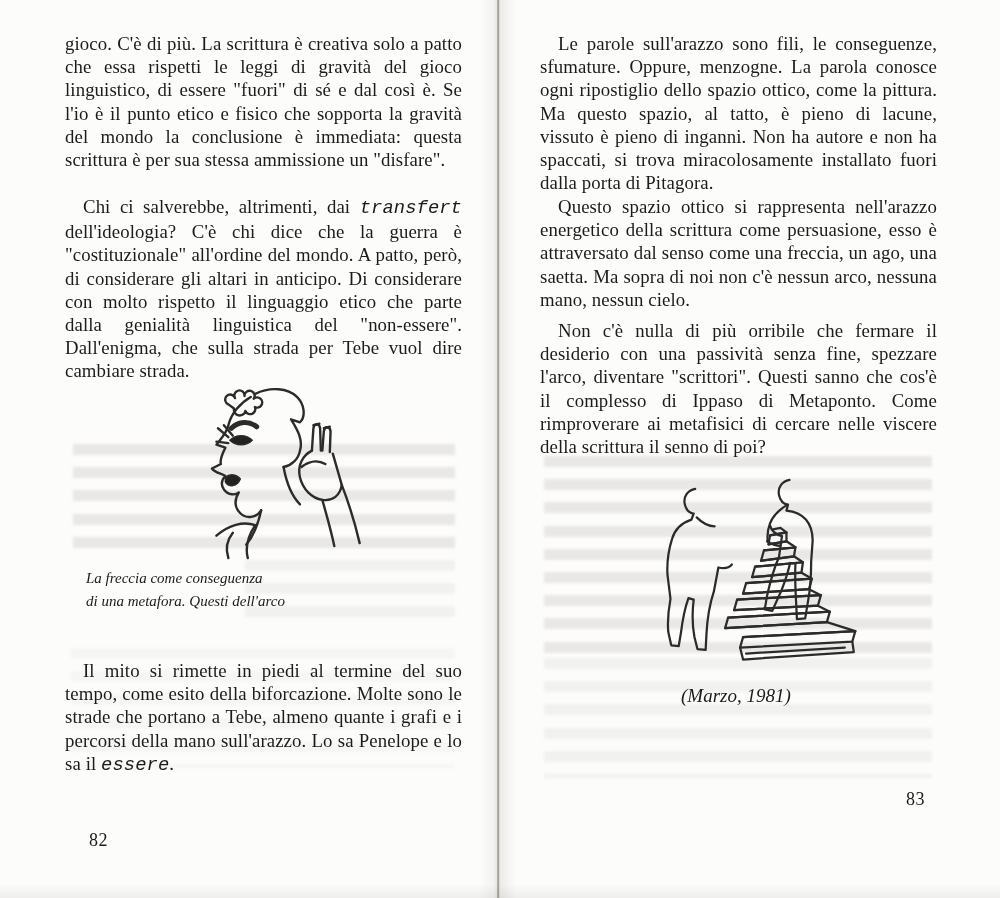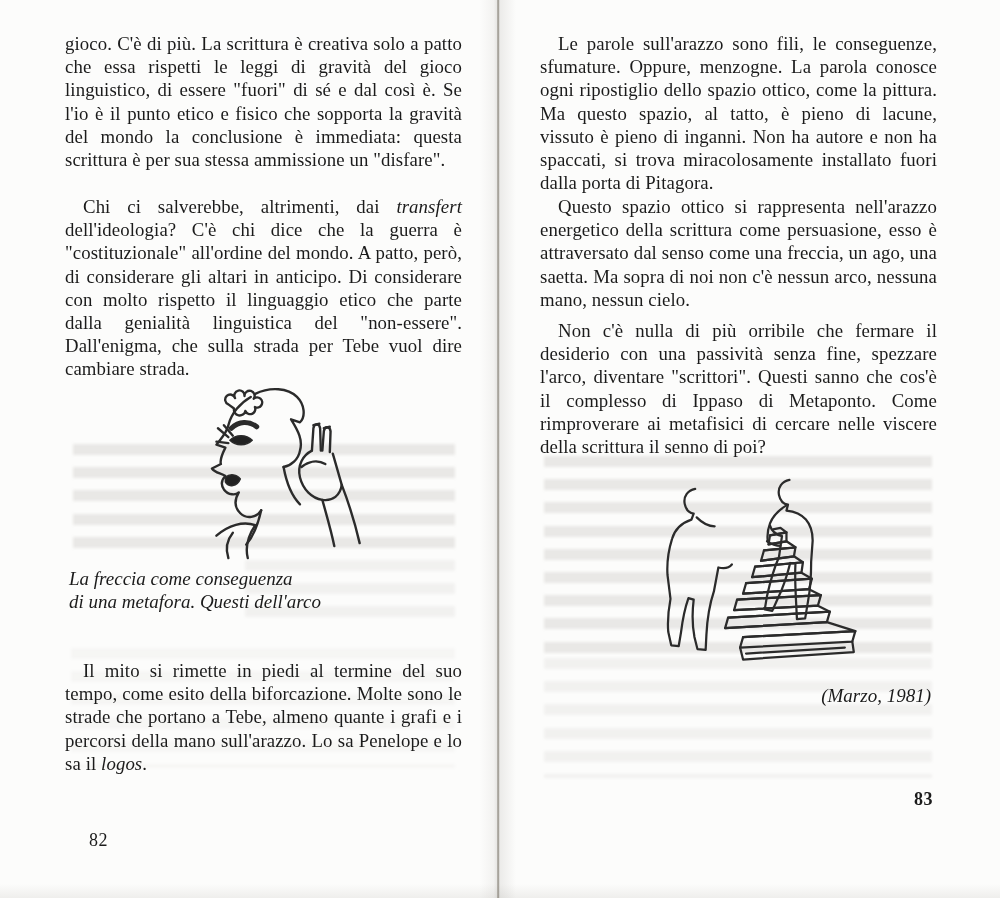--- a/index.html
+++ b/index.html
@@ -25,40 +25,40 @@
   .page{position:absolute;top:32px;width:397px;height:840px;}
   .page-left{left:65px;}
   .page-right{left:540px;}
   .para{
     position:absolute;left:0;width:397px;margin:0;
     font-size:18.8px;line-height:23.2px;text-align:justify;
     letter-spacing:0.1px;
   }
   .indent{text-indent:18px;}
   .caption{
-    position:absolute;left:4px;width:360px;
-    font-style:italic;font-size:19px;line-height:23.2px;
+    position:absolute;left:21px;width:360px;
+    font-style:italic;font-size:15px;line-height:23.2px;
   }
   .dateline{
-    position:absolute;right:6px;width:250px;text-align:right;
+    position:absolute;right:6px;width:250px;text-align:left;
     font-style:italic;font-size:19px;
   }
   .pagenum{position:absolute;font-size:18px;letter-spacing:0.5px;}
   .illu{position:absolute;}
   .illu svg{display:block;}
   
   .bleed{
     position:absolute;pointer-events:none;
     background:repeating-linear-gradient(180deg,
       rgba(125,120,112,0.15) 0px, rgba(125,120,112,0.15) 11px,
       rgba(0,0,0,0) 11px, rgba(0,0,0,0) 23.2px);
     filter:blur(1.4px);
   }
   .bleed.lighter{opacity:0.55;}
-  i{font-style:italic;}
+  i{font-style:italic;font-family:Liberation Mono, monospace;}
 </style>
 </head>
 <body>
 
 <div class="spread">
 
   <div class="page page-left">
 
     <div class="bleed" style="left:8px;top:412px;width:382px;height:104px;"></div>
     <div class="bleed lighter" style="left:180px;top:528px;width:210px;height:66px;"></div>
@@ -101,21 +101,21 @@
         <path d="M106,69 C111,82 115,95 118,108"></path>
         <path d="M93,79 C96,90 99,100 101,110"></path>
       </svg>
     </div>
 
     <div class="caption" style="top:535px;">
       <span>La freccia come conseguenza</span><br>
       <span>di una metafora. Questi dell'arco</span>
     </div>
 
-    <p class="para indent" style="top:627px;"><span>Il mito si rimette in piedi al termine del suo tempo, come esito della biforcazione. Molte sono le strade che portano a Tebe, almeno quante i grafi e i percorsi della mano sull'arazzo. Lo sa Penelope e lo sa il </span><i>logos</i><span>.</span></p>
+    <p class="para indent" style="top:627px;"><span>Il mito si rimette in piedi al termine del suo tempo, come esito della biforcazione. Molte sono le strade che portano a Tebe, almeno quante i grafi e i percorsi della mano sull'arazzo. Lo sa Penelope e lo sa il </span><i>essere</i><span>.</span></p>
 
     <div class="pagenum" style="left:0;top:798px;margin-left:24px;">82</div>
   </div>
 
   <div class="page page-right">
 
     <div class="bleed" style="left:4px;top:424px;width:388px;height:200px;"></div>
     <div class="bleed lighter" style="left:4px;top:626px;width:388px;height:120px;"></div>
 
     <p class="para indent" style="top:163px;">Questo spazio ottico si rappresenta nell'arazzo energetico della scrittura come persuasione, esso è attraversato dal senso come una freccia, un ago, una saetta. Ma sopra di noi non c'è nessun arco, nessuna mano, nessun cielo.</p>
@@ -160,18 +160,18 @@
         <path d="M86,63 L107,61 L101,57 L89,59"></path>
         <path d="M89,59 L101,57 L101,51 L90,53 Z"></path>
         <path d="M90,53 L101,51 L97,48 L92,49"></path>
         <path d="M70,128 L72,136 L146,131 L145,124"></path>
         <path d="M74,132 L140,128"></path>
       </svg>
     </div>
 
     <div class="dateline" style="top:653px;">(Marzo, 1981)</div>
 
-    <div class="pagenum" style="right:4px;top:757px;font-weight:bold;">83</div>
+    <div class="pagenum" style="right:12px;top:757px;">83</div>
   </div>
 
   <div class="gutter"></div>
   <div class="bottom-edge"></div>
 </div>
 
 </body></html>

